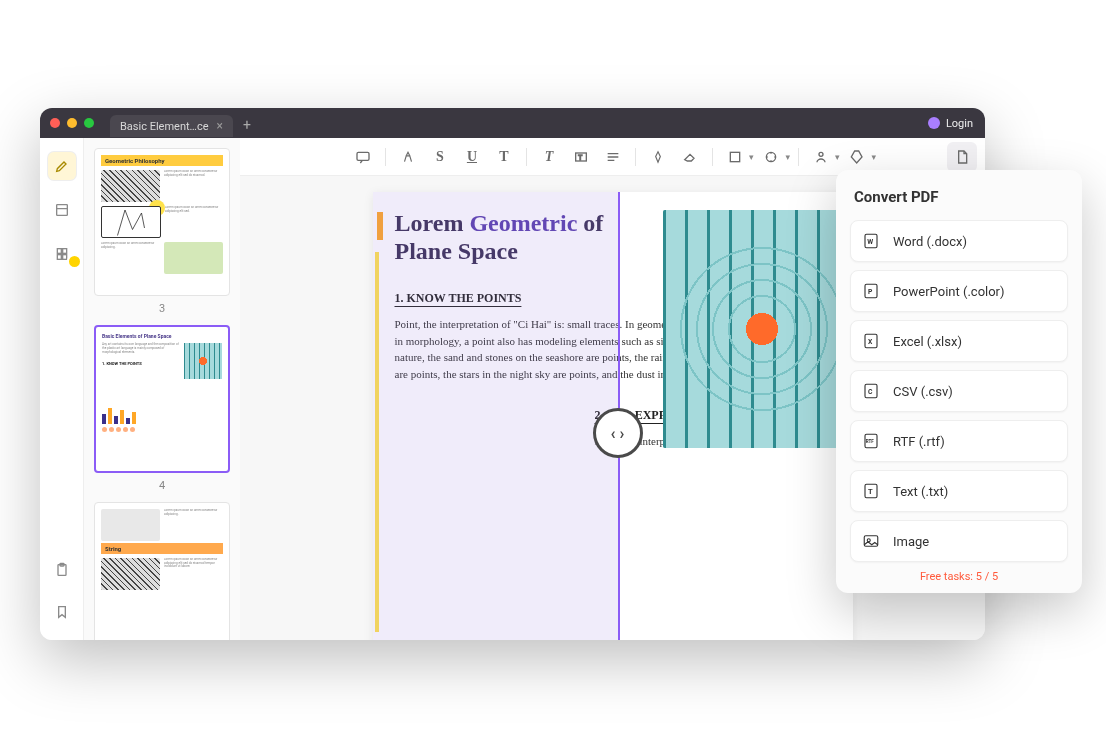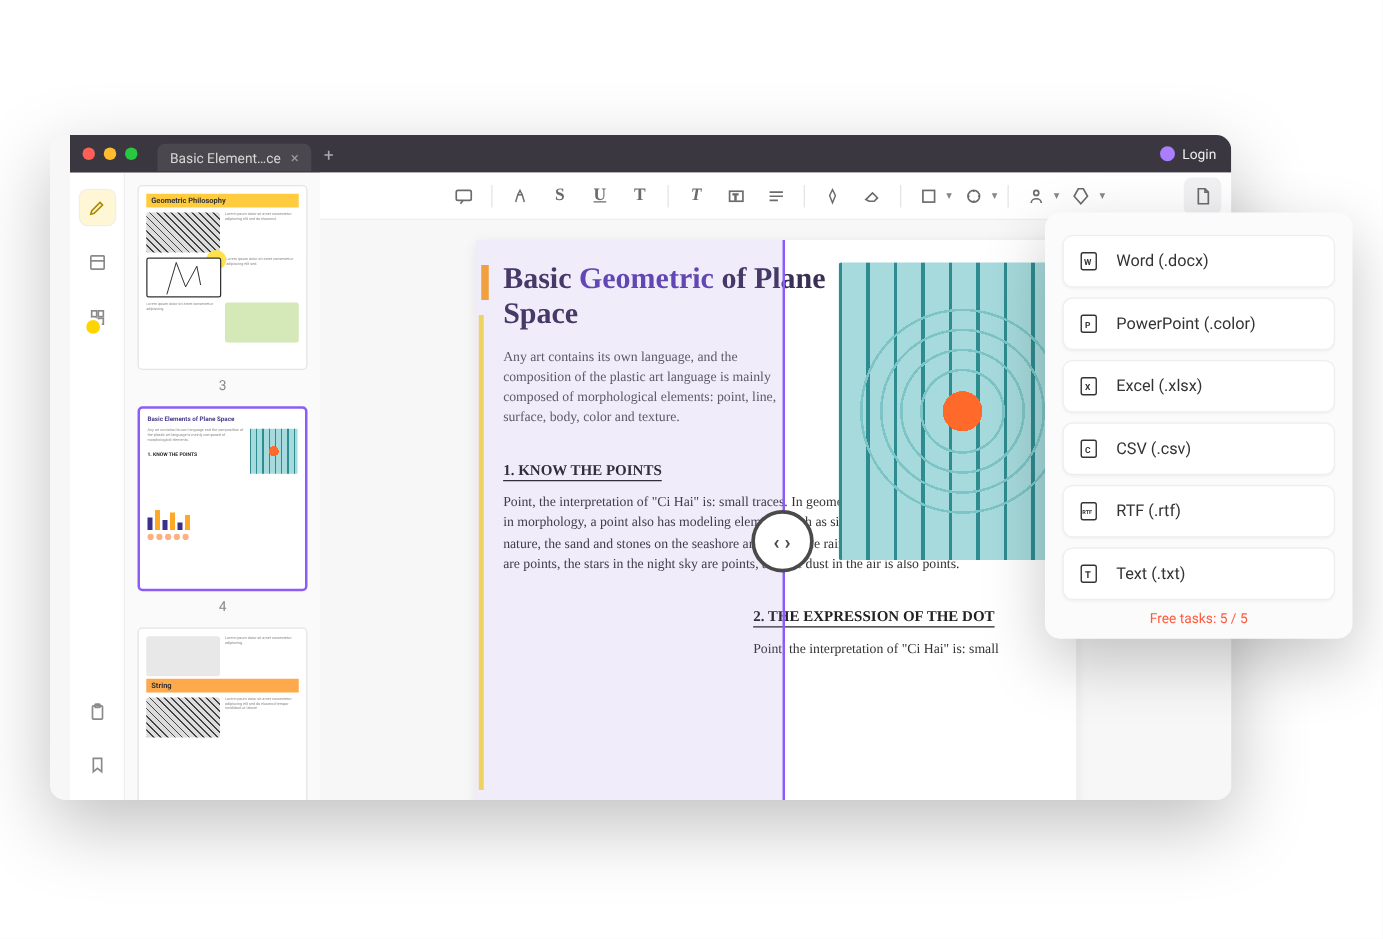--- a/index.html
+++ b/index.html
@@ -16,21 +16,20 @@
     left: 40px;
     top: 108px;
     width: 945px;
     height: 532px;
     background: #f7f7f7;
     border-radius: 12px;
     box-shadow: 0 20px 60px rgba(0,0,0,0.25);
     overflow: hidden;
     display: flex;
     flex-direction: column;
-    padding-left: 16px;
   }
   .titlebar {
     height: 30px;
     background: #3a3740;
     display: flex;
     align-items: center;
     padding: 0 10px;
     color: #bdbdbd;
     font-size: 11px;
     position: relative;
@@ -440,24 +439,23 @@
               <path d="M7 3h8l4 4v14H7z"></path>
               <path d="M15 3v4h4"></path>
             </svg>
         </div>
       </div>
 
       <div class="doc-viewport">
         <div class="page">
           <div class="page-accent"></div>
           <div class="doc-title">
-            <span>Basic </span><span class="purple">Geometric</span><span> of Plane Space</span>
+            <span>Lorem </span><span class="purple">Geometric</span><span> of Plane Space</span>
           </div>
           <div class="doc-img"></div>
-          <p class="doc-para">Any art contains its own language, and the composition of the plastic art language is mainly composed of morphological elements: point, line, surface, body, color and texture.</p>
           <h3 class="doc-h2">1. KNOW THE POINTS</h3>
           <p class="doc-para2">Point, the interpretation of "Ci Hai" is: small traces. In geometry, a point only has a position, while in morphology, a point also has modeling elements such as size, shape, color, and texture. In nature, the sand and stones on the seashore are points, the raindrops falling on the glass windows are points, the stars in the night sky are points, and the dust in the air is also points.</p>
           <h3 class="doc-h2" style="margin-left:200px;">2. THE EXPRESSION OF THE DOT</h3>
           <p class="doc-para2" style="margin-left:200px;">Point, the interpretation of "Ci Hai" is: small</p>
 
           <div style="position:absolute;left:2px;top:60px;width:4px;height:380px;background:#ffe24b;"></div>
         </div>
 
         <div class="page-overlay">
           <div class="tint-left"></div>
@@ -467,20 +465,21 @@
             <span>›</span>
           </div>
         </div>
       </div>
     </div>
 
   </div>
 </div>
 
 <div class="convert-panel">
+  <div class="convert-title">Convert PDF</div>
 
   <div class="fmt-row">
     <span class="fmt-icon">
         <svg width="18" height="18" viewBox="0 0 24 24" fill="#333">
           <rect x="4" y="3" width="16" height="18" rx="2" fill="none" stroke="#333" stroke-width="1.5"></rect>
           <text x="7" y="16" font-size="9" font-weight="700" fill="#333">W</text>
         </svg>
       </span>
     <span>Word (.docx)</span>
   </div>
@@ -522,15 +521,25 @@
   </div>
   <div class="fmt-row">
     <span class="fmt-icon">
         <svg width="18" height="18" viewBox="0 0 24 24">
           <rect x="4" y="3" width="16" height="18" rx="2" fill="none" stroke="#333" stroke-width="1.5"></rect>
           <text x="8" y="16" font-size="10" font-weight="700" fill="#333">T</text>
         </svg>
       </span>
     <span>Text (.txt)</span>
   </div>
+  <div class="fmt-row">
+    <span class="fmt-icon">
+        <svg width="18" height="18" viewBox="0 0 24 24" fill="none" stroke="#333" stroke-width="1.5">
+          <rect x="3" y="5" width="18" height="14" rx="2"></rect>
+          <circle cx="9" cy="11" r="2"></circle>
+          <path d="M3 17l5-4 5 4 4-3 4 3"></path>
+        </svg>
+      </span>
+    <span>Image</span>
+  </div>
 
   <div class="free-tasks">Free tasks: 5 / 5</div>
 </div>
 
 </body></html>

